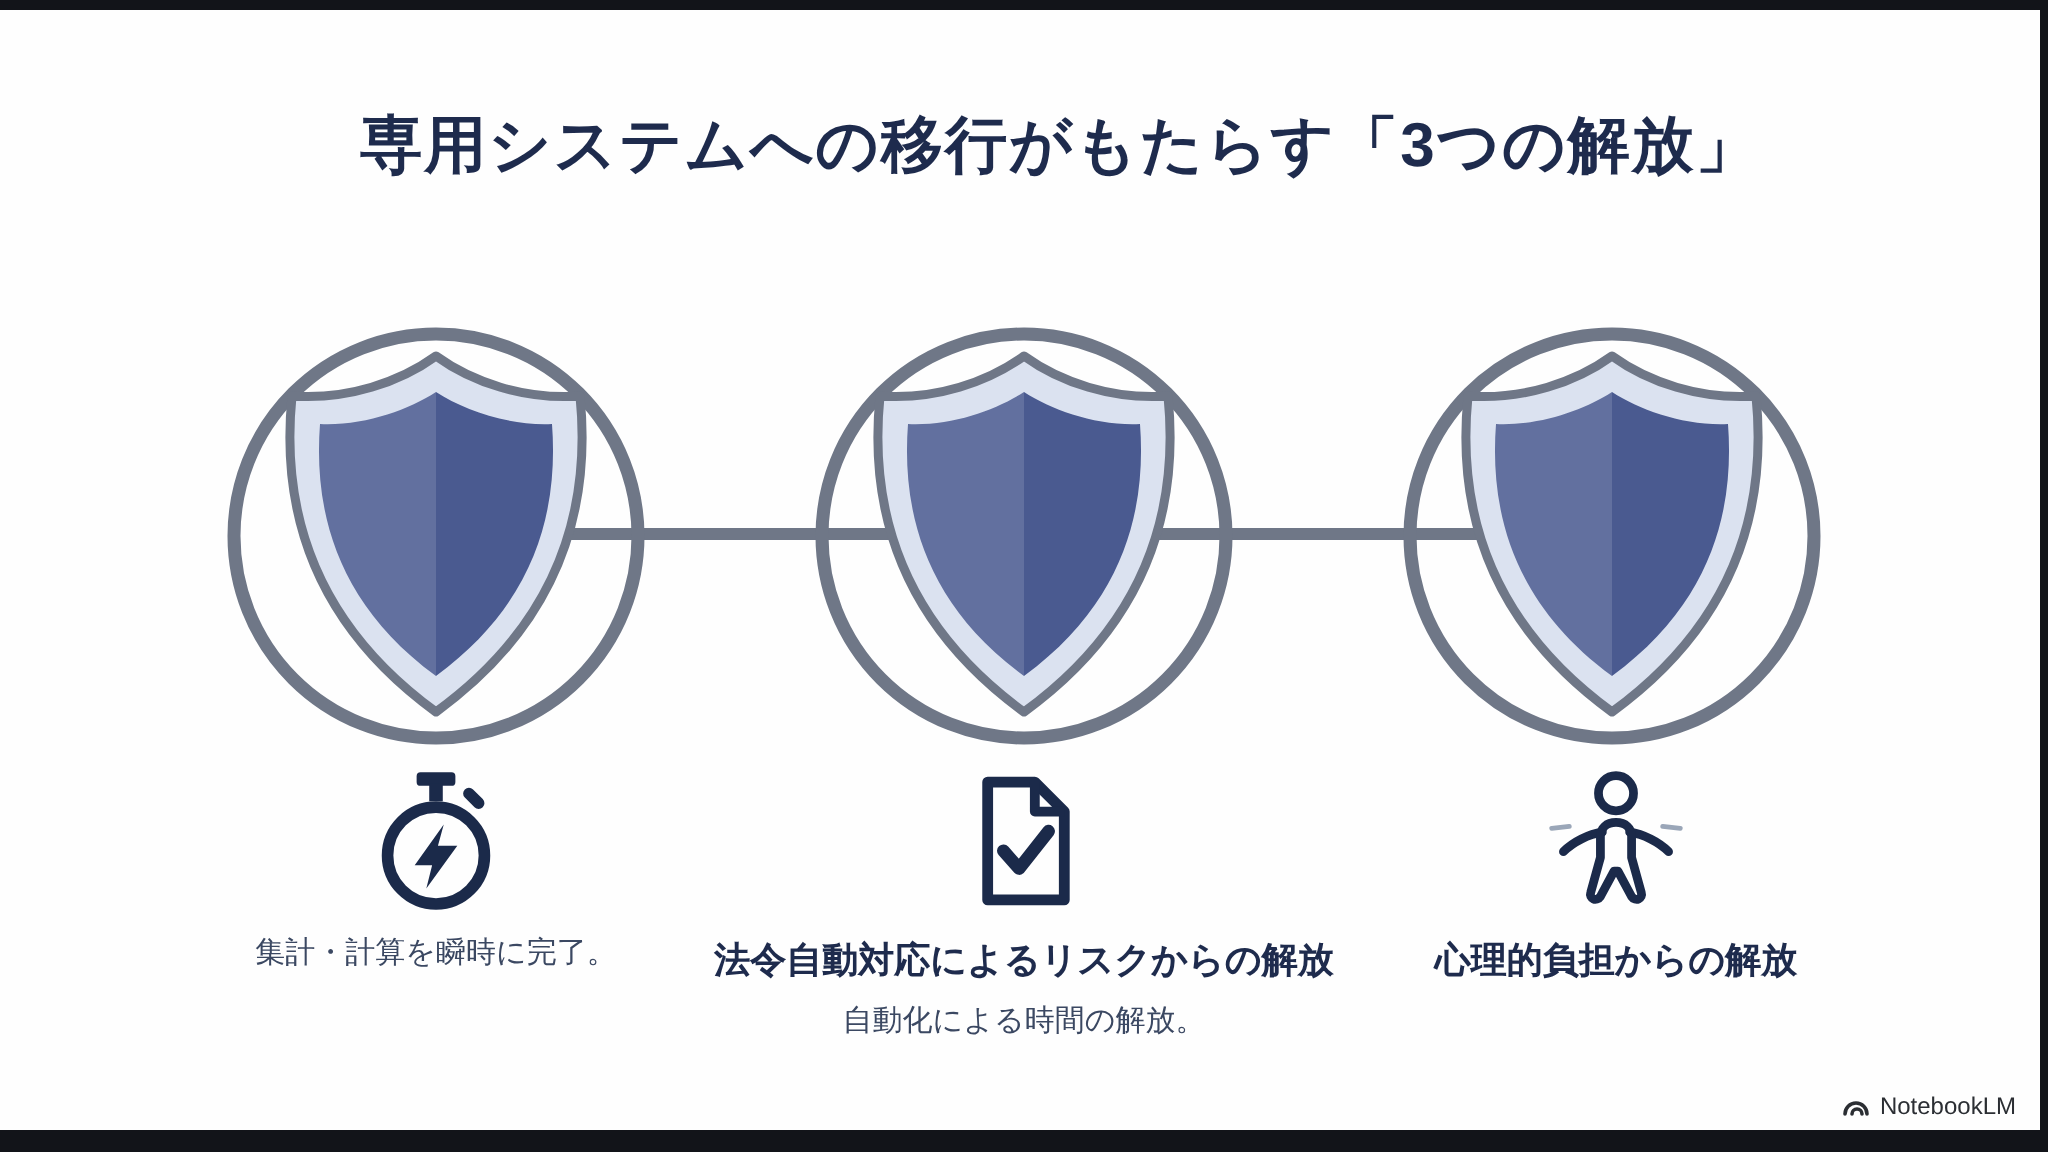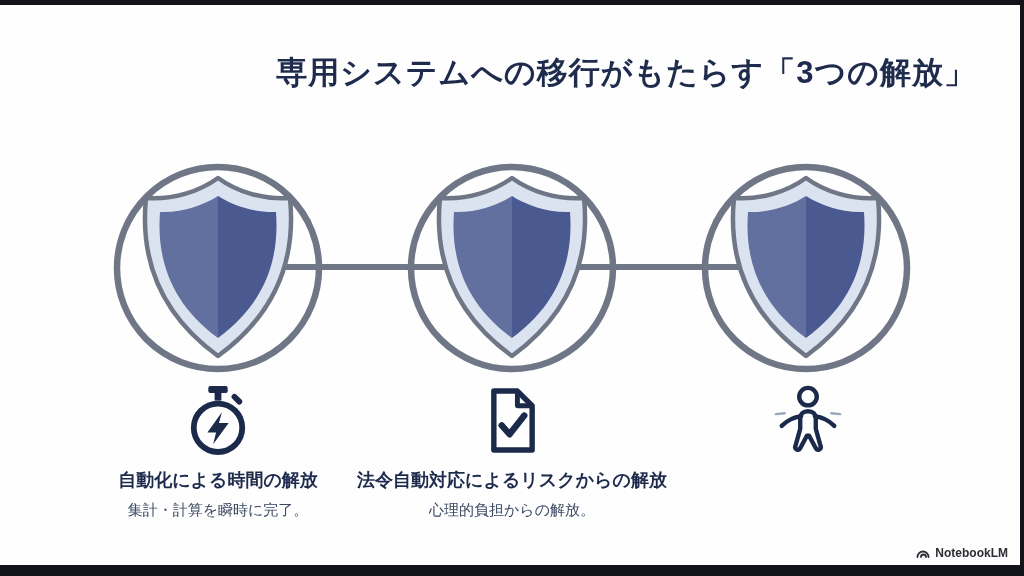--- a/index.html
+++ b/index.html
@@ -8,22 +8,22 @@
     background:#fefefe;
     font-family:"Liberation Sans","DejaVu Sans",sans-serif;
   }
   .frame{position:absolute;background:var(--frame,#121419);z-index:30;}
   .frame-top{top:0;left:0;width:1024px;height:5px;}
   .frame-bottom{bottom:0;left:0;width:1024px;height:11px;}
   .frame-right{top:0;right:0;width:4px;height:576px;}
 
   .title{
     position:absolute;top:52px;left:0;width:976px;
-    text-align:right;font-size:31px;font-weight:bold;
-    color:var(--title,#1e2b4d);letter-spacing:1px;margin:0;
+    text-align:center;font-size:31px;font-weight:bold;
+    color:var(--title,#1e2b4d);letter-spacing:1px;margin:0;padding-left:42px;
   }
 
   .connector{
     position:absolute;top:264px;left:218px;width:588px;height:6px;
     background:var(--ring,#6f7787);z-index:1;
   }
   .medallion{position:absolute;top:162px;width:212px;height:212px;z-index:2;}
   .medallion svg{display:block;width:212px;height:212px;}
   .med-1{left:112px;} .med-2{left:406px;} .med-3{left:700px;}
 
@@ -38,21 +38,21 @@
     color:var(--heading,#1e2b4d);white-space:nowrap;
   }
   .col p{
     margin:9px 0 1px 0;font-size:15px;
     color:var(--subtext,#3b4862);white-space:nowrap;
   }
 
   .footer-brand{
     position:absolute;right:16px;bottom:16px;z-index:31;
     display:flex;align-items:center;gap:5px;
-    font-size:12px;font-weight:700;color:var(--brand,#2b2e33);
+    font-size:12px;font-weight:400;color:var(--brand,#2b2e33);
   }
 </style>
 </head>
 <body>
 
 <div class="frame frame-top"></div>
 <div class="frame frame-bottom"></div>
 <div class="frame frame-right"></div>
 
 <h1 class="title">専用システムへの移行がもたらす「3つの解放」</h1>
@@ -87,47 +87,47 @@
 <div class="col col-1">
   <div class="icon-box">
     <svg width="62" height="72" viewBox="0 0 64 74">
       <rect x="22" y="2" width="20" height="7" rx="2" fill="var(--icon)"></rect>
       <rect x="28.5" y="8" width="7" height="9" fill="var(--icon)"></rect>
       <line x1="49" y1="13" x2="54" y2="18" stroke="var(--icon)" stroke-width="6" stroke-linecap="round"></line>
       <circle cx="32" cy="45" r="25" fill="none" stroke="var(--icon)" stroke-width="6"></circle>
       <polygon points="36,29 21,50 30,50 27,62 43,40 33,40" fill="var(--icon)"></polygon>
     </svg>
   </div>
-  <h2>自動化による時間の解放</h2>
   <p>集計・計算を瞬時に完了。</p>
 </div>
 
 <div class="col col-2">
   <div class="icon-box">
     <svg width="55" height="69" viewBox="0 0 56 70">
       <path d="M9 5 H33 L48 20 V65 H9 Z" fill="none" stroke="var(--icon)" stroke-width="5.5" stroke-linejoin="round"></path>
       <path d="M33 5 V20 H48" fill="none" stroke="var(--icon)" stroke-width="5" stroke-linejoin="round"></path>
       <path d="M17 40 L25 49 L40 30" fill="none" stroke="var(--icon)" stroke-width="6.5" stroke-linecap="round" stroke-linejoin="round"></path>
     </svg>
   </div>
   <h2>法令自動対応によるリスクからの解放</h2>
-  <p>心理的負担からの解放。</p>
+  <p>自動化による時間の解放。</p>
 </div>
 
 <div class="col col-3">
   <div class="icon-box">
     <svg width="74" height="74" viewBox="0 0 76 76">
       <line x1="5" y1="32" x2="14" y2="31" stroke="var(--sparkle)" stroke-width="2.5" stroke-linecap="round"></line>
       <line x1="62" y1="31" x2="71" y2="32" stroke="var(--sparkle)" stroke-width="2.5" stroke-linecap="round"></line>
       <circle cx="38" cy="14" r="9" fill="none" stroke="var(--icon)" stroke-width="4.5"></circle>
       <path d="M31 34 C24 35 16 39 11 44" fill="none" stroke="var(--icon)" stroke-width="4.5" stroke-linecap="round"></path>
       <path d="M45 34 C52 35 60 39 65 44" fill="none" stroke="var(--icon)" stroke-width="4.5" stroke-linecap="round"></path>
       <path d="M38 29 C33 29 30 32 30 36 L30 47 L25 65 C24 68 28 70 30 67 L37 54 L39 54 L46 67 C48 70 52 68 51 65 L46 47 L46 36 C46 32 43 29 38 29 Z" fill="none" stroke="var(--icon)" stroke-width="4.5" stroke-linejoin="round"></path>
     </svg>
   </div>
+  <h2>心理的負担からの解放</h2>
 </div>
 
 <div class="footer-brand">
   <svg width="14" height="14" viewBox="0 0 14 14">
     <path d="M1.5 11 A 5.5 5.5 0 0 1 12.5 11" fill="none" stroke="var(--brand)" stroke-width="1.8" stroke-linecap="round"></path>
     <path d="M5 11 A 2.5 2.5 0 0 1 10 11" fill="none" stroke="var(--brand)" stroke-width="1.8" stroke-linecap="round"></path>
   </svg>
   <span>NotebookLM</span>
 </div>
 

